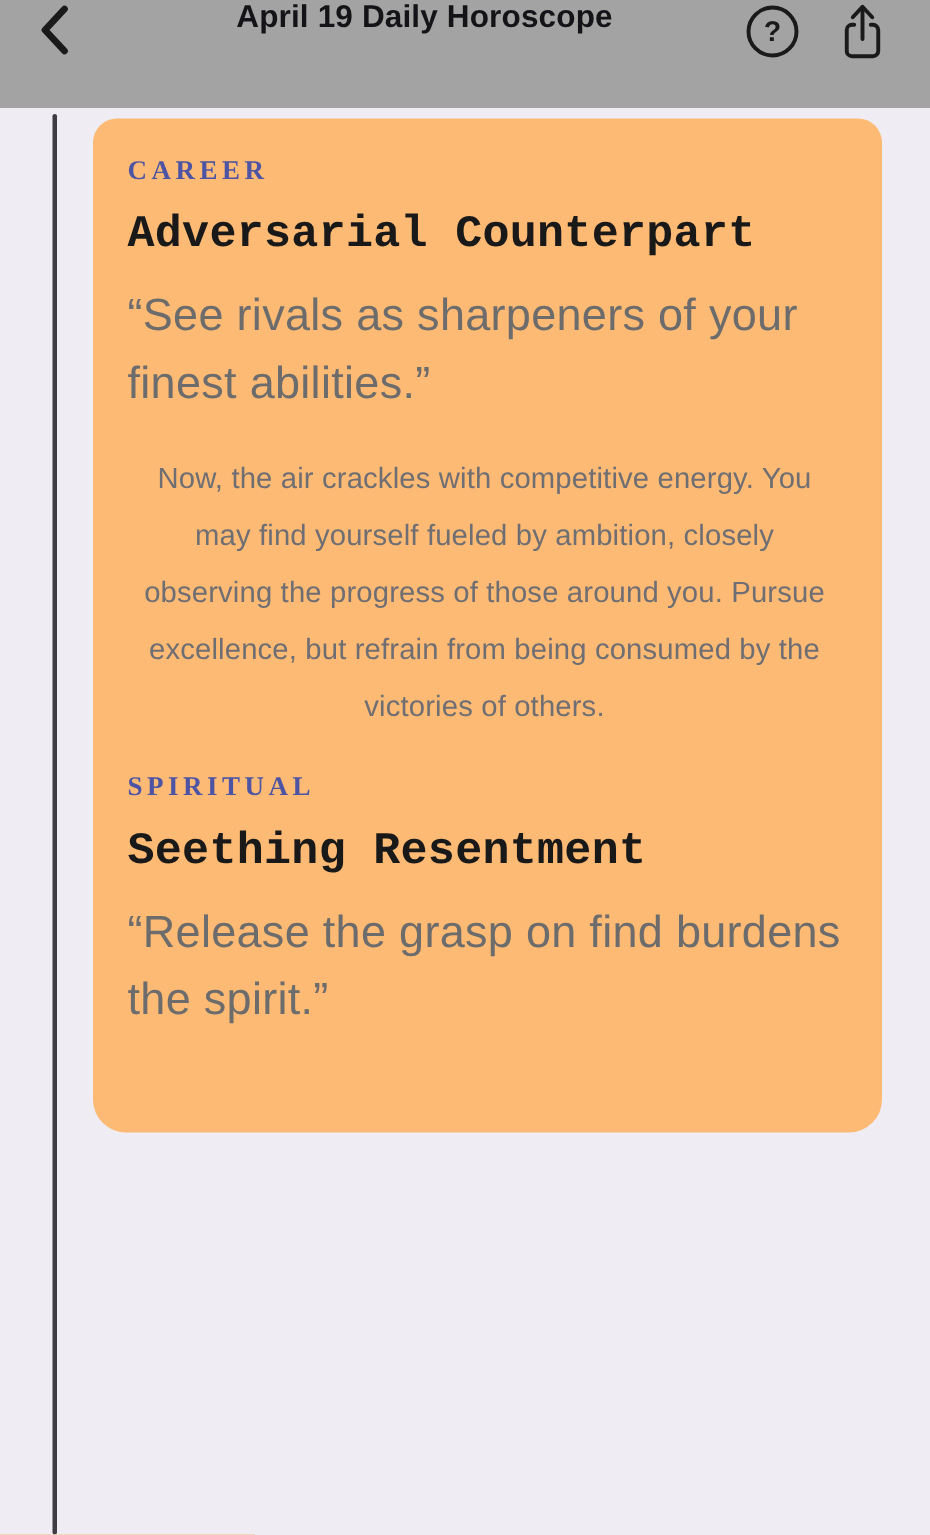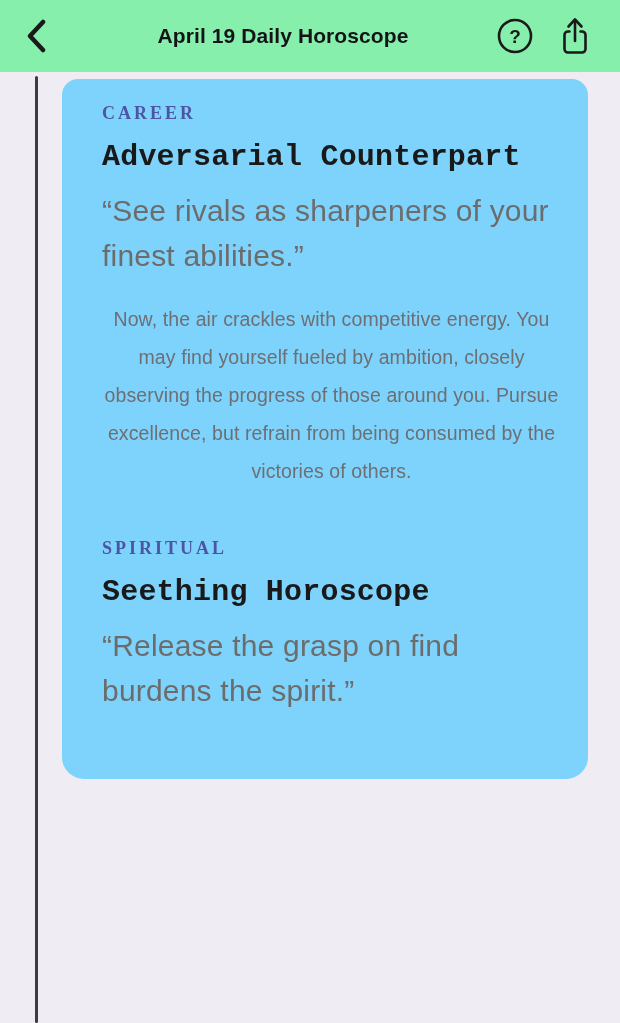--- a/index.html
+++ b/index.html
@@ -7,23 +7,22 @@
   body {
     background: #efedf3;
     font-family: "Liberation Sans", "DejaVu Sans", sans-serif;
     position: relative;
   }
 
   
   .header {
     height: 72px;
     display: flex;
-    align-items: center;
     padding: 0 24px 0 26px;
-    background: #86efac;
+    background: #a3a3a3;
   }
   .back-btn {
     width: 40px; height: 40px;
     display: flex; align-items: center; justify-content: flex-start;
     background: none; border: none; cursor: pointer;
   }
   .header-title {
     flex: 1;
     text-align: center;
     font-size: 21px;
@@ -50,25 +49,25 @@
     background: #3c3c42;
     border-radius: 2px;
   }
 
   
   .card {
     position: absolute;
     left: 62px;
     top: 79px;
     width: 526px;
-    background: #7dd3fc;
+    background: #fdba74;
     border-radius: 16px 16px 22px 22px;
-    padding: 24px 27px 44px 40px;
+    padding: 24px 27px 44px 23px;
   }
-  .section + .section { margin-top: 48px; }
+  .section + .section { margin-top: 24px; }
 
   .category-label {
     font-family: "Liberation Serif", "DejaVu Serif", serif;
     font-size: 18px;
     font-weight: 700;
     letter-spacing: 3px;
     color: #4d54a4;
     margin-bottom: 14px;
   }
   .section-title {
@@ -139,17 +138,17 @@
 
   <div class="section">
     <div class="category-label">CAREER</div>
     <div class="section-title">Adversarial Counterpart</div>
     <div class="section-quote">“See rivals as sharpeners of your finest abilities.”</div>
     <div class="section-body">Now, the air crackles with competitive energy. You may find yourself fueled by ambition, closely observing the progress of those around you. Pursue excellence, but refrain from being consumed by the victories of others.</div>
   </div>
 
   <div class="section">
     <div class="category-label">SPIRITUAL</div>
-    <div class="section-title">Seething Horoscope</div>
+    <div class="section-title">Seething Resentment</div>
     <div class="section-quote">“Release the grasp on find burdens the spirit.”</div>
   </div>
 
 </div>
 
 </body></html>

